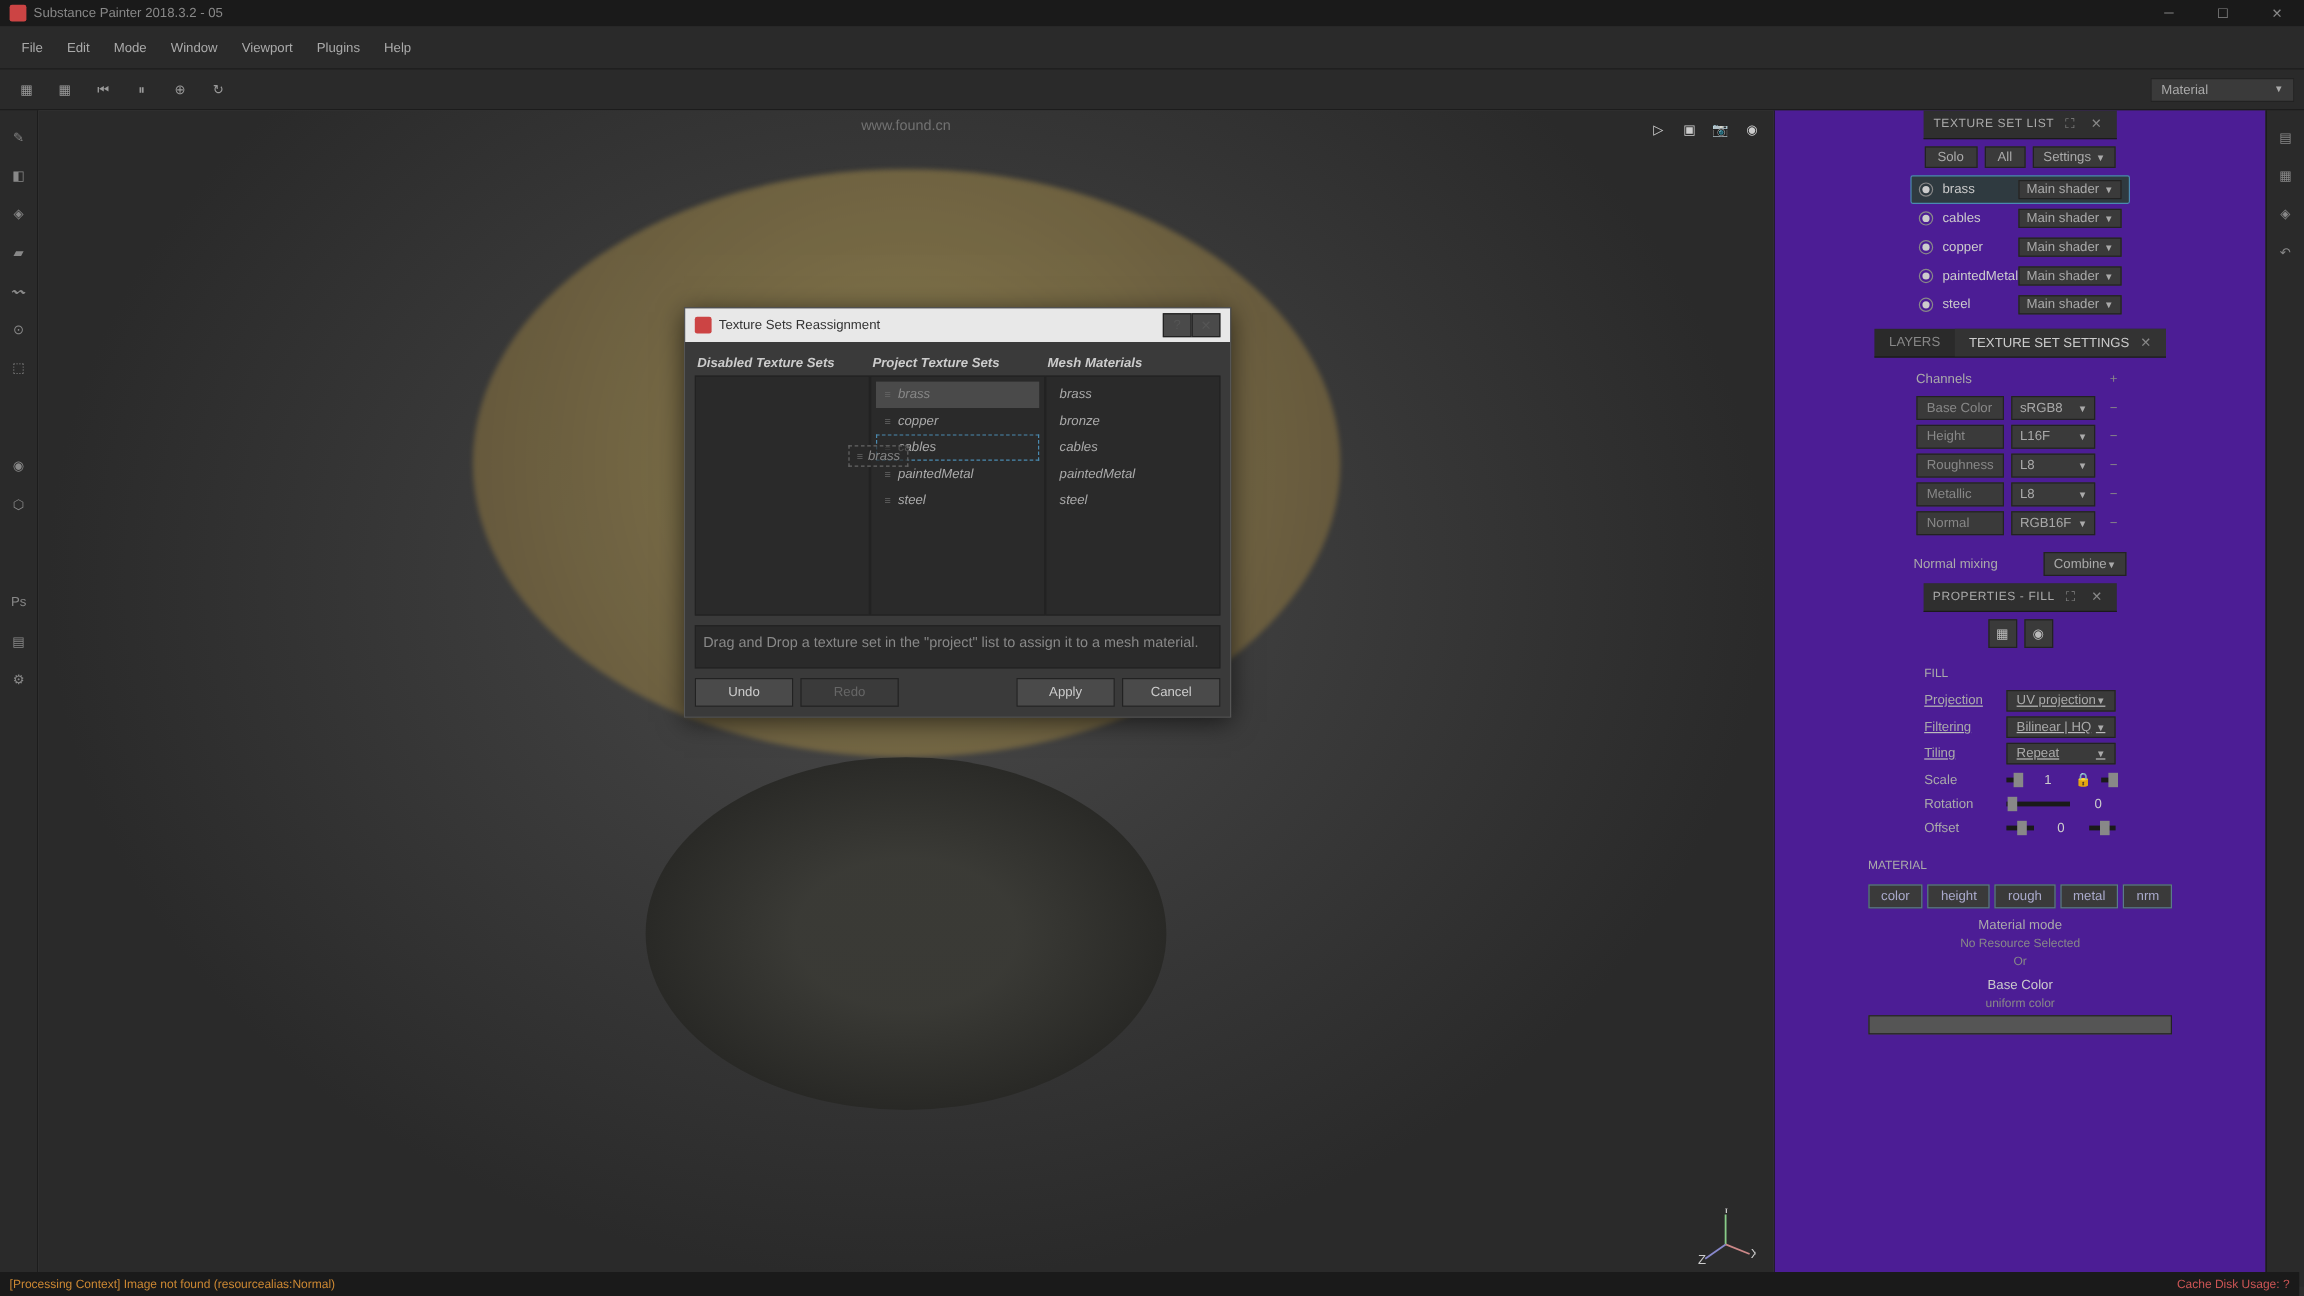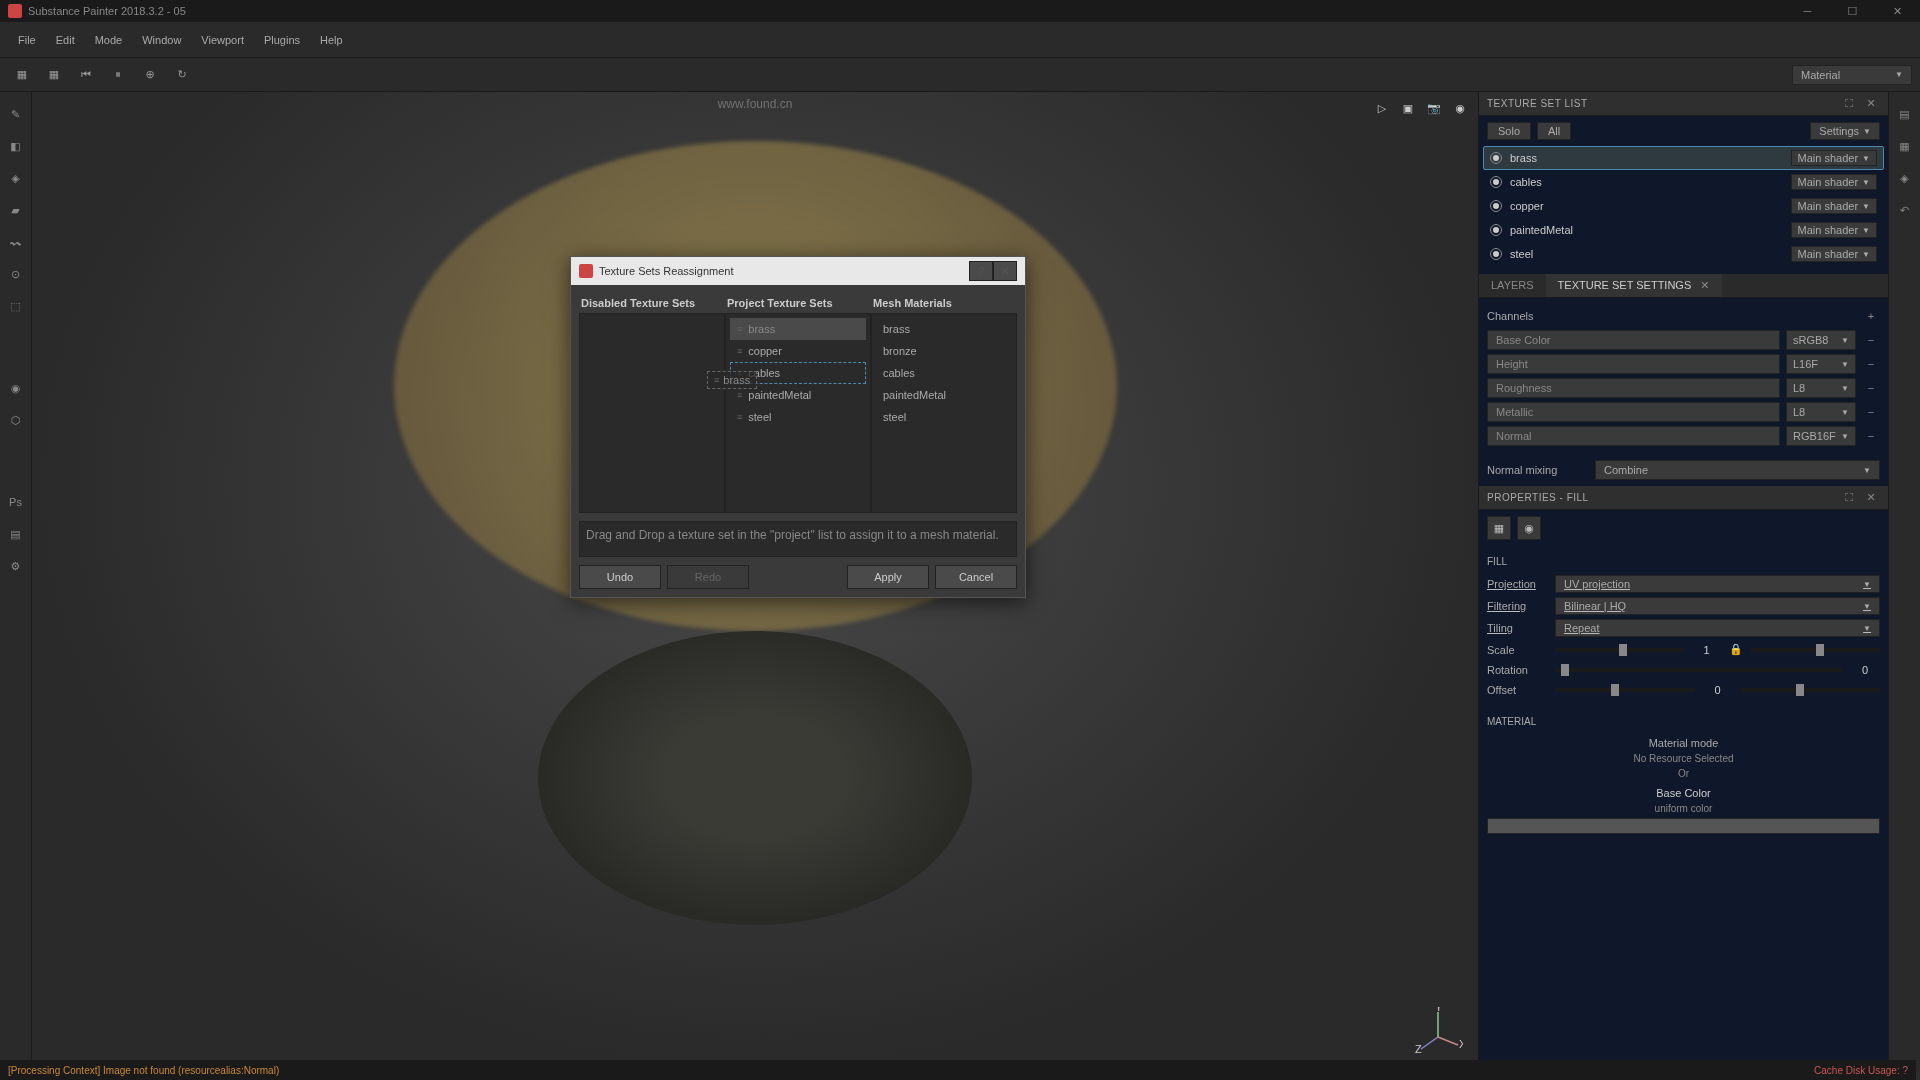--- a/index.html
+++ b/index.html
@@ -33,21 +33,21 @@
 .viewport { flex: 1; background: #3a3a3a; position: relative; overflow: hidden; }
 .viewport-img { position: absolute; top: 0; left: 0; right: 0; bottom: 0; background: radial-gradient(ellipse at 50% 40%, #4a4a4a 0%, #2a2a2a 70%); }
 .fan-blade { position: absolute; top: 5%; left: 25%; width: 50%; height: 50%; background: radial-gradient(circle, #8a7a4a 30%, #6a5a3a 100%); border-radius: 50%; opacity: 0.8; filter: blur(2px); }
 .fan-base { position: absolute; top: 55%; left: 35%; width: 30%; height: 30%; background: radial-gradient(ellipse, #3a3a35 30%, #1a1a18 100%); border-radius: 50%; opacity: 0.9; }
 .watermark { position: absolute; top: 5px; left: 50%; transform: translateX(-50%); color: #999; font-size: 12px; opacity: 0.6; }
 .viewport-icons { position: absolute; top: 6px; right: 8px; display: flex; gap: 6px; }
 .vp-icon { width: 20px; height: 20px; display: flex; align-items: center; justify-content: center; color: #ccc; cursor: pointer; }
 .axis-gizmo { position: absolute; bottom: 15px; right: 15px; width: 50px; height: 50px; }
 
 
-.right-panel { width: 410px; background: #0f172a; border-left: 1px solid #1a1a1a; display: flex; flex-direction: column; }
+.right-panel { width: 410px; background: #4c1d95; border-left: 1px solid #1a1a1a; display: flex; flex-direction: column; align-items: center; }
 .panel-header { height: 24px; background: #2f2f2f; display: flex; align-items: center; padding: 0 8px; border-bottom: 1px solid #1a1a1a; }
 .panel-title { color: #aaa; font-weight: 500; flex: 1; text-transform: uppercase; font-size: 10px; letter-spacing: 0.5px; }
 .panel-btn { width: 18px; height: 18px; display: flex; align-items: center; justify-content: center; color: #888; cursor: pointer; margin-left: 4px; }
 
 .ts-controls { display: flex; padding: 6px 8px; align-items: center; gap: 6px; }
 .ts-btn { background: #3a3a3a; border: 1px solid #222; color: #aaa; padding: 2px 10px; cursor: pointer; }
 .ts-settings { margin-left: auto; background: #3a3a3a; border: 1px solid #222; color: #aaa; padding: 2px 8px; display: flex; align-items: center; gap: 4px; cursor: pointer; }
 
 .ts-list { padding: 0 4px 8px; }
 .ts-item { display: flex; align-items: center; padding: 3px 6px; border: 1px solid transparent; border-radius: 2px; }
@@ -103,21 +103,21 @@
 .right-thin { width: 32px; background: #2a2a2a; border-left: 1px solid #1a1a1a; display: flex; flex-direction: column; padding-top: 6px; }
 
 
 .dialog-overlay { position: absolute; top: 0; left: 0; right: 0; bottom: 0; display: flex; align-items: flex-start; justify-content: center; pointer-events: none; }
 .dialog { position: absolute; top: 256px; left: 570px; width: 456px; background: #3a3a3a; border: 1px solid #555; box-shadow: 0 4px 20px rgba(0,0,0,0.6); pointer-events: auto; }
 .dialog-title { height: 28px; background: #e8e8e8; display: flex; align-items: center; padding: 0 8px; color: #333; }
 .dialog-title .dicon { width: 14px; height: 14px; background: #c44; border-radius: 2px; margin-right: 6px; }
 .dialog-title .dtitle { flex: 1; font-size: 11px; }
 .dialog-title .dbtn { width: 24px; height: 20px; display: flex; align-items: center; justify-content: center; color: #555; cursor: pointer; }
 .dialog-body { padding: 8px; background: #3a3a3a; }
-.dialog-cols { display: flex; gap: 0; }
+.dialog-cols { display: flex; gap: 0; font-style: italic; }
 .dialog-col { flex: 1; }
 .col-header { color: #ccc; font-weight: 600; padding: 4px 2px; }
 .col-list { background: #2a2a2a; border: 1px solid #222; height: 200px; padding: 4px; }
 .list-item { padding: 4px 6px; color: #aaa; display: flex; align-items: center; gap: 6px; border: 1px solid transparent; }
 .list-item.highlighted { background: #4a4a4a; color: #888; }
 .list-item.drag-target { border: 1px dashed #4a8ab0; }
 .drag-handle { color: #666; font-size: 9px; }
 .ghost-item { position: absolute; padding: 2px 6px; color: #888; background: rgba(42,42,42,0.7); border: 1px dashed #666; font-size: 10px; display: flex; align-items: center; gap: 4px; }
 .dialog-hint { background: #2a2a2a; border: 1px solid #222; padding: 6px; margin-top: 8px; color: #888; font-size: 12px; height: 36px; }
 .dialog-btns { display: flex; gap: 6px; margin-top: 8px; }
@@ -400,20 +400,27 @@
           </div>
         <div class="slider-val">0</div>
         <div class="slider">
             <div class="slider-thumb" style="left:40%"></div>
           </div>
       </div>
     </div>
 
     <div class="mat-section">
       <div class="fill-header">MATERIAL</div>
+      <div class="mat-btns">
+        <div class="mat-btn">color</div>
+        <div class="mat-btn">height</div>
+        <div class="mat-btn">rough</div>
+        <div class="mat-btn">metal</div>
+        <div class="mat-btn">nrm</div>
+      </div>
       <div class="mat-mode">Material mode</div>
       <div class="mat-none">No Resource Selected</div>
       <div class="mat-or">Or</div>
       <div class="base-clr-hdr">Base Color</div>
       <div class="base-clr-txt">uniform color</div>
       <div class="mat-swatch"></div>
     </div>
   </div>
 
   <div class="right-thin">

